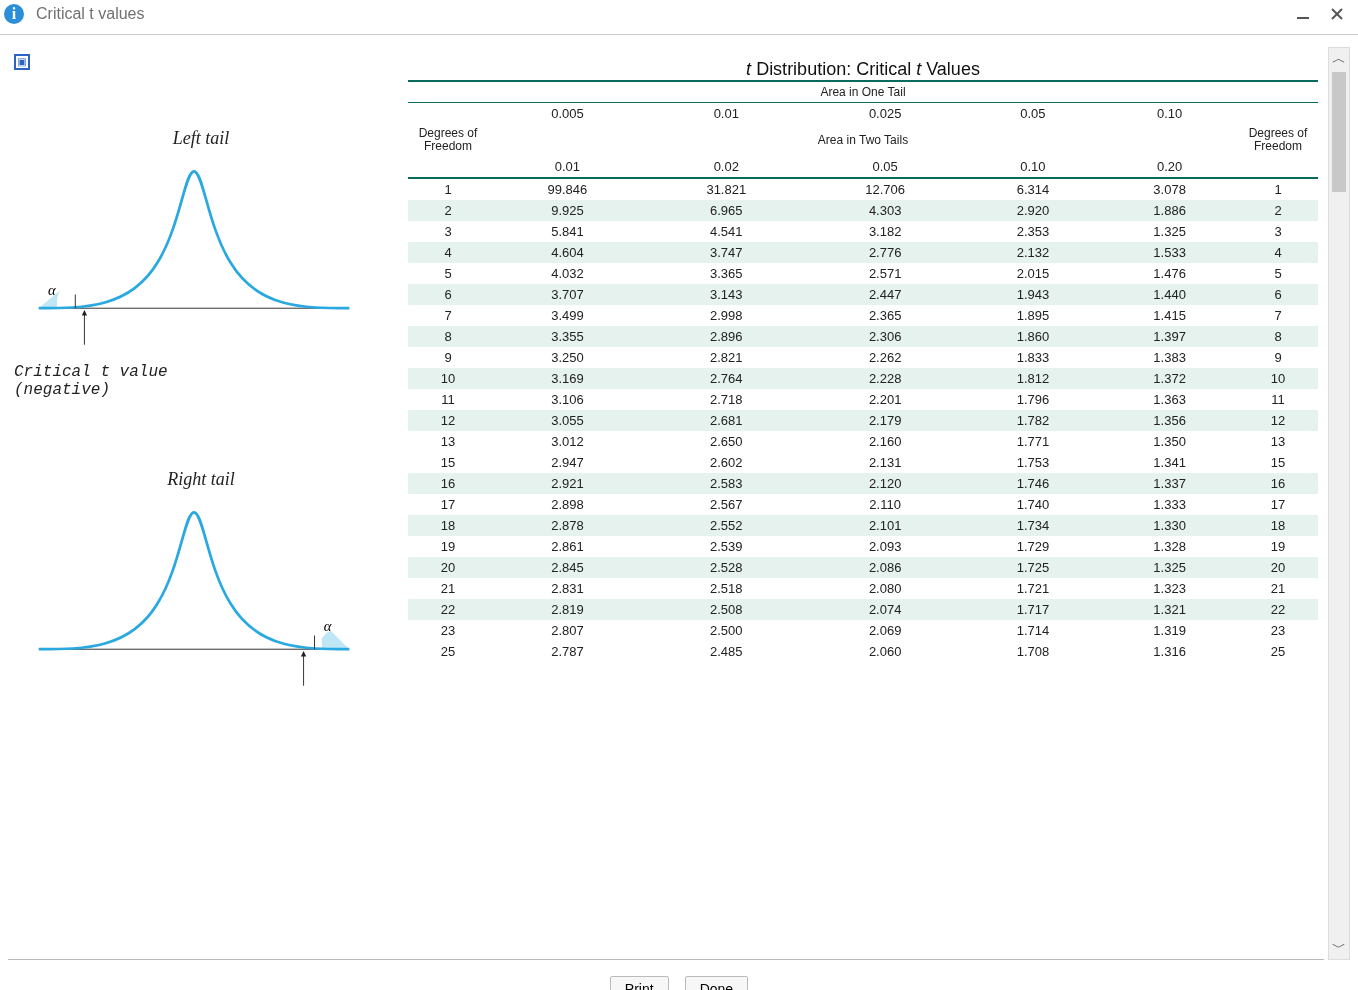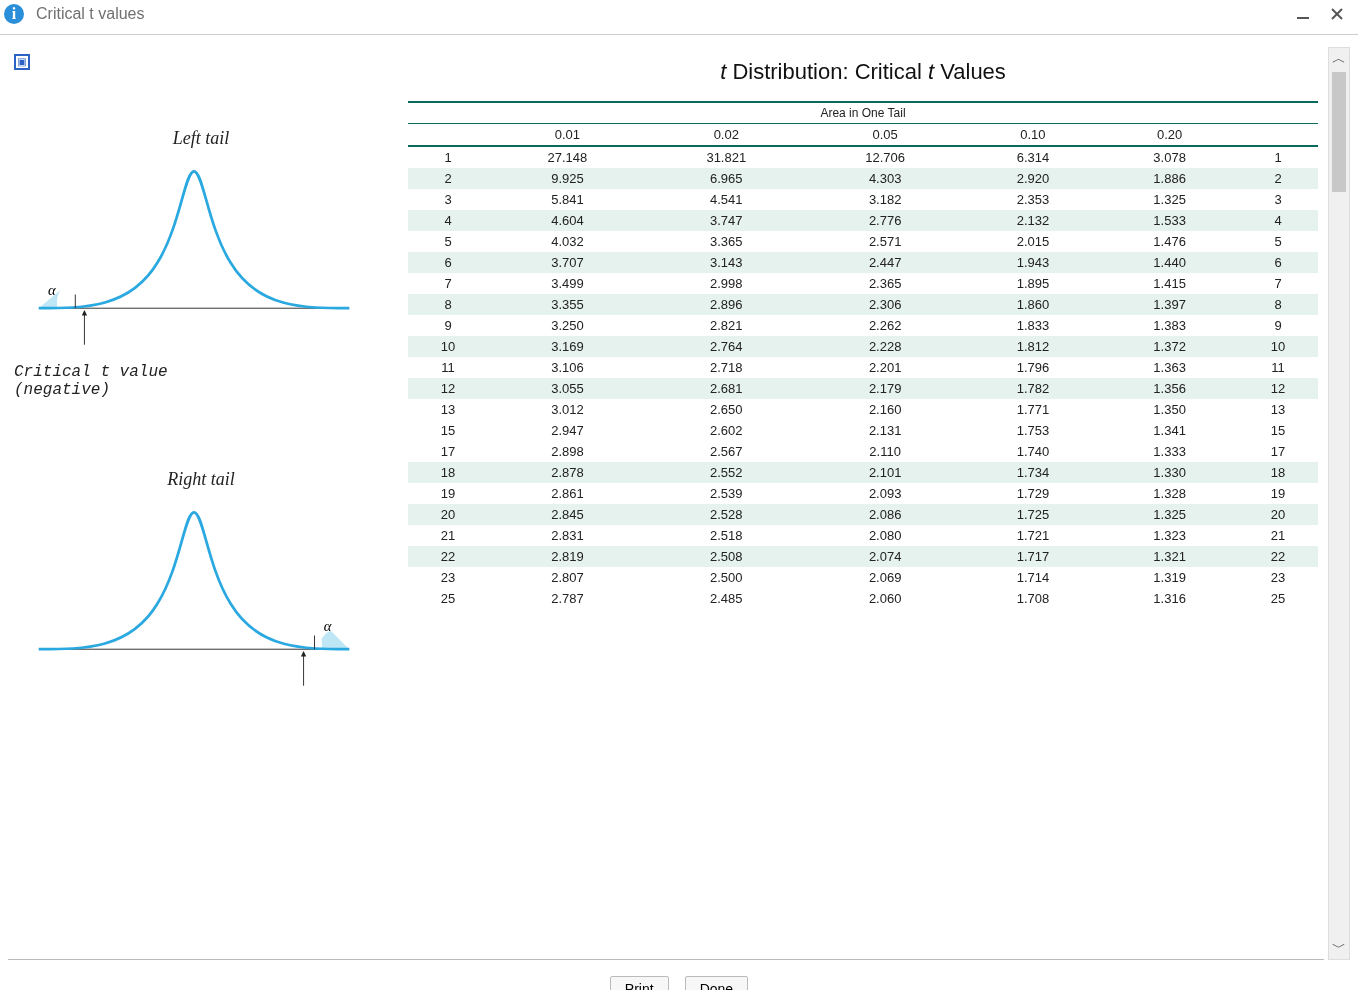--- a/index.html
+++ b/index.html
@@ -118,23 +118,23 @@
     font-family: Liberation Mono, monospace;
     font-style: italic;
     font-size: 16px;
     color:#222;
   }
 
   .rightcol {
     flex: 1;
   }
   .table-title {
-    font-size: 22px;
+    font-size: 18px;
     text-align:center;
-    margin: 6px 0 16px 0;
+    margin: 6px 0 0 0;
     color:#111;
   }
   .table-title .ital { font-style: italic; }
   table.ttab {
     border-collapse: collapse;
     width: 100%;
     font-size: 13px;
   }
   table.ttab th, table.ttab td {
     padding: 3px 6px;
@@ -249,34 +249,48 @@
             <span class="ital">t</span><span> Distribution: Critical </span><span class="ital">t</span><span> Values</span>
           </div>
 
           <table class="ttab">
             <thead>
               <tr class="group-head">
                 <th class="dof" rowspan="1"></th>
                 <th colspan="5" class="area-label">Area in One Tail</th>
                 <th class="dof" rowspan="1"></th>
               </tr>
+              <tr>
+                <th></th>
+                <th>0.005</th>
+                <th>0.01</th>
+                <th>0.025</th>
+                <th>0.05</th>
+                <th>0.10</th>
+                <th></th>
+              </tr>
+              <tr>
+                <th class="dof">Degrees of<br>Freedom</th>
+                <th colspan="5" class="area-label">Area in Two Tails</th>
+                <th class="dof">Degrees of<br>Freedom</th>
+              </tr>
               <tr class="sep-bottom">
                 <th></th>
                 <th>0.01</th>
                 <th>0.02</th>
                 <th>0.05</th>
                 <th>0.10</th>
                 <th>0.20</th>
                 <th></th>
               </tr>
             </thead>
             <tbody id="table-body">
             <tr>
                   <td class="dof-cell">1</td>
-                  <td>27.148</td>
+                  <td>99.846</td>
                   <td>31.821</td>
                   <td>12.706</td>
                   <td>6.314</td>
                   <td>3.078</td>
                   <td class="dof-cell">1</td>
                 </tr>
                 <tr class="striped">
                   <td class="dof-cell">2</td>
                   <td>9.925</td>
                   <td>6.965</td>
@@ -386,20 +400,29 @@
                 </tr>
                 <tr>
                   <td class="dof-cell">15</td>
                   <td>2.947</td>
                   <td>2.602</td>
                   <td>2.131</td>
                   <td>1.753</td>
                   <td>1.341</td>
                   <td class="dof-cell">15</td>
                 </tr>
+                <tr class="striped">
+                  <td class="dof-cell">16</td>
+                  <td>2.921</td>
+                  <td>2.583</td>
+                  <td>2.120</td>
+                  <td>1.746</td>
+                  <td>1.337</td>
+                  <td class="dof-cell">16</td>
+                </tr>
                 <tr>
                   <td class="dof-cell">17</td>
                   <td>2.898</td>
                   <td>2.567</td>
                   <td>2.110</td>
                   <td>1.740</td>
                   <td>1.333</td>
                   <td class="dof-cell">17</td>
                 </tr>
                 <tr class="striped">

